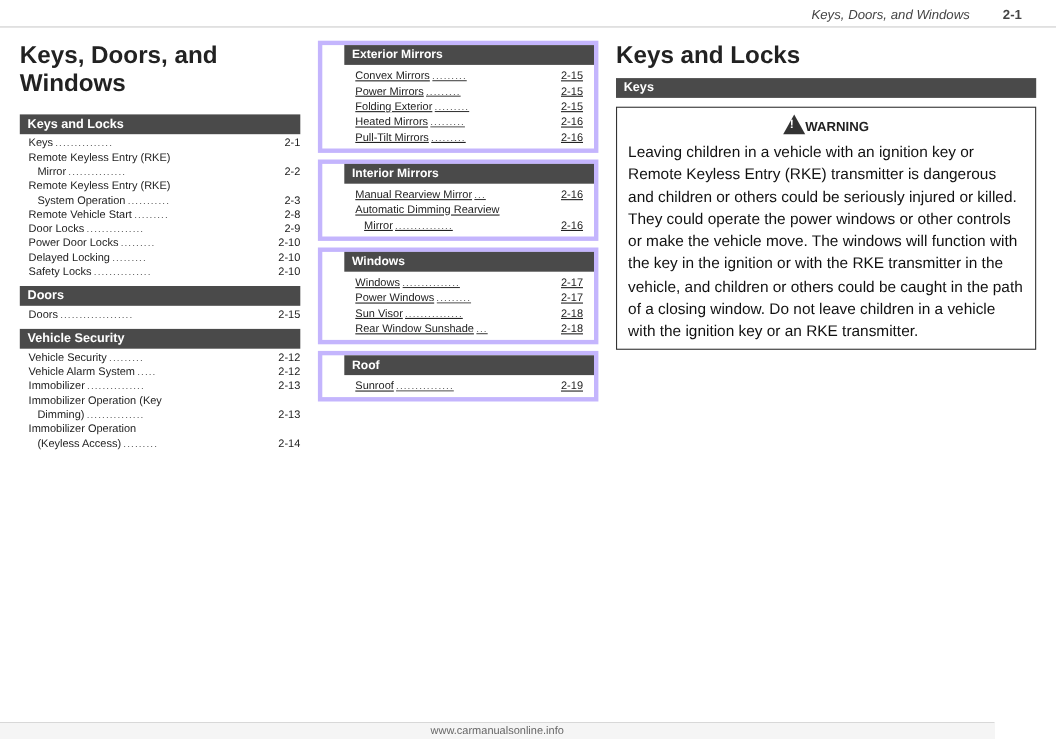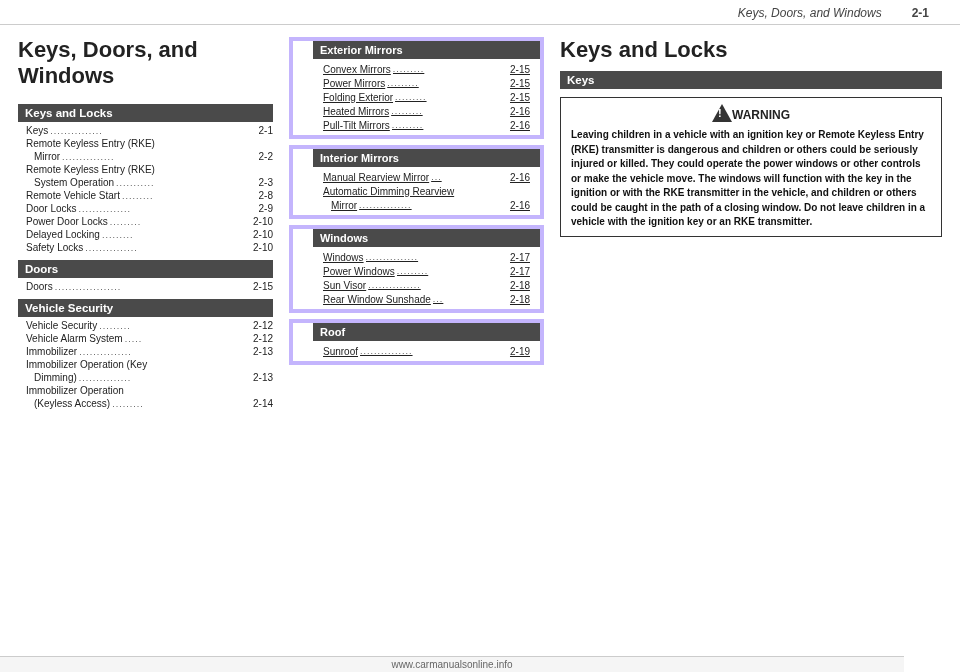--- a/index.html
+++ b/index.html
@@ -134,24 +134,23 @@
       content: '!';
       position: absolute;
       color: #fff;
       font-size: 11px;
       font-weight: bold;
       left: -4px;
       top: 3px;
     }
 
     .warning-text {
-      font-size: 10px;
+      font-size: 14px;
       line-height: 1.45;
       color: #111;
-      font-weight: bold;
     }
 
     
     .bottom-bar {
       position: fixed;
       bottom: 0;
       width: 904px;
       background: #f5f5f5;
       border-top: 1px solid #ccc;
       font-size: 10px;

